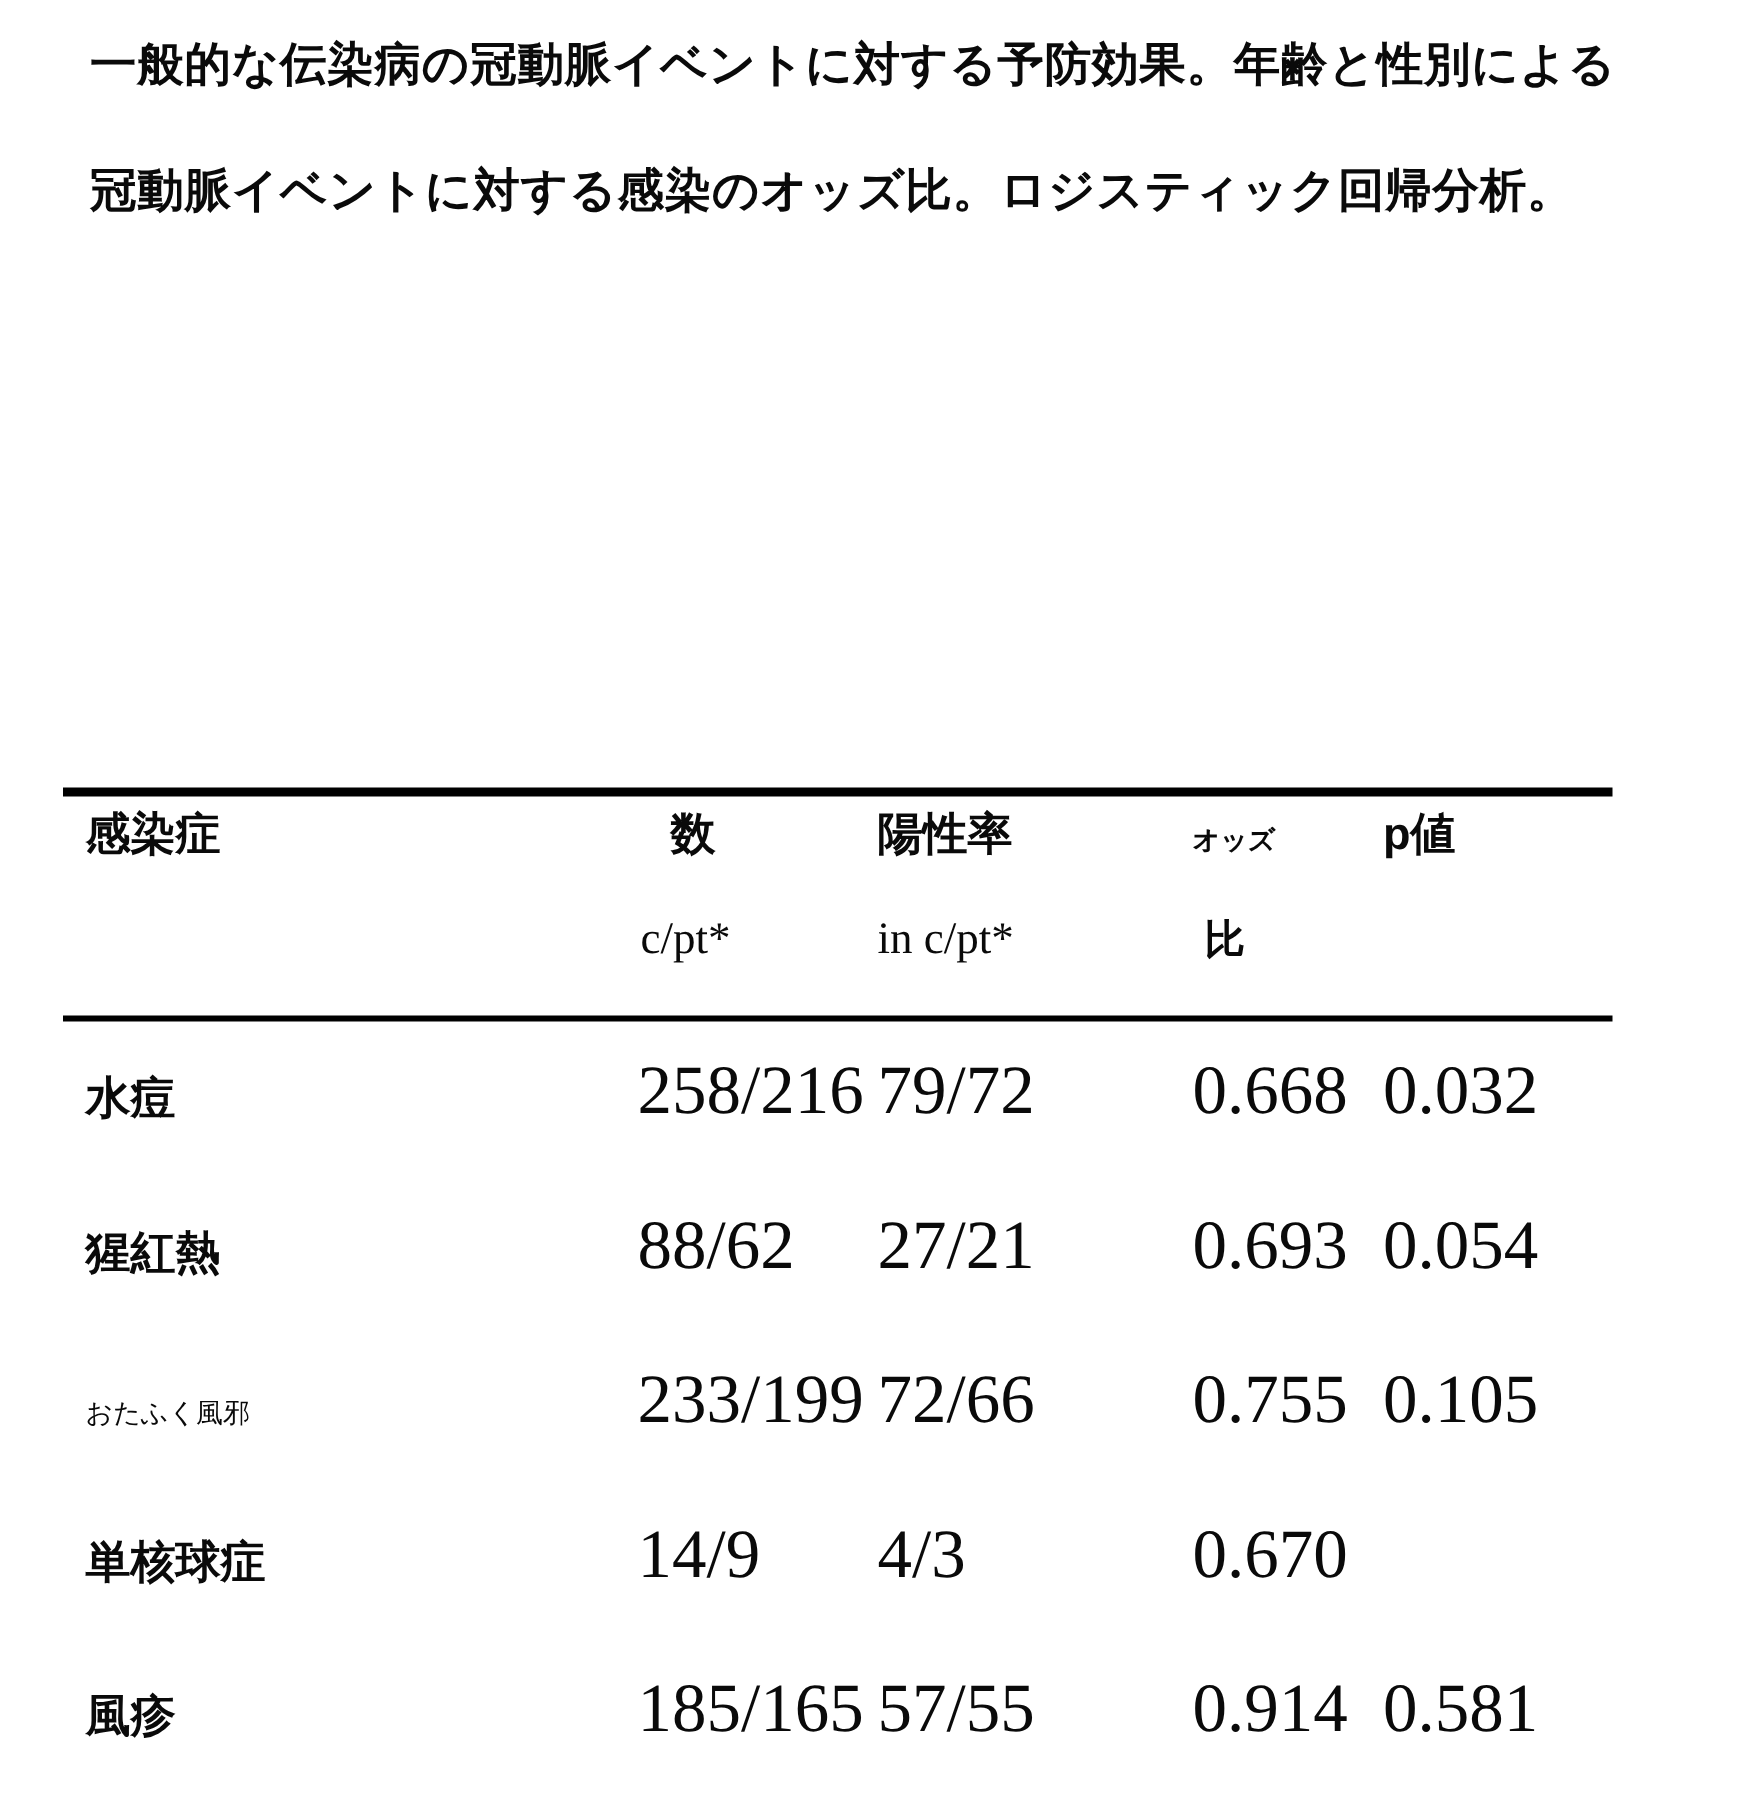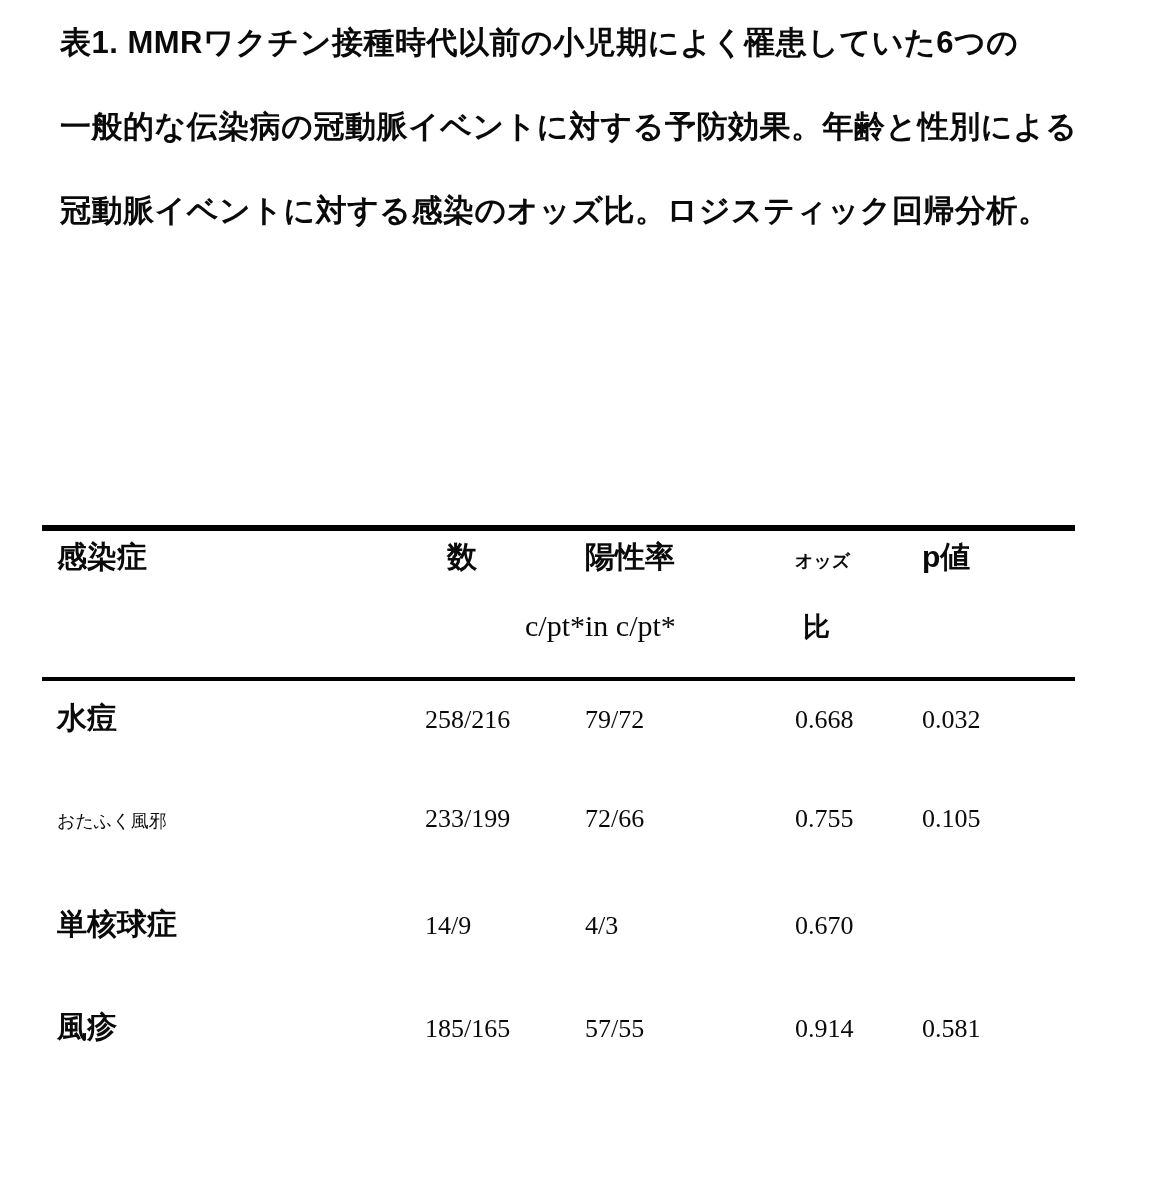--- a/index.html
+++ b/index.html
@@ -61,26 +61,26 @@
     white-space: nowrap;
     line-height: 1.15;
   }
   .jp {
     font-family: "Liberation Sans", sans-serif;
     font-size: 30px;
     font-weight: 600;
   }
   .serif {
     font-family: "Liberation Serif", serif;
-    font-size: 26px;
+    font-size: 46px;
     font-weight: 400;
   }
   .c-label { padding-left: 15px; }
   .h-count { padding-left: 22px; }
-  .h-count2 { padding-left: 2px; text-align: right; }
+  .h-count2 { padding-left: 2px; }
   .h-odds { font-size: 18px; }
   .h-ratio { padding-left: 8px; font-size: 27px; }
   .h-sub {
     font-family: "Liberation Serif", serif;
     font-size: 30px;
     font-weight: 400;
   }
 
   .trow {
     height: 83px;
@@ -90,21 +90,20 @@
     font-size: 18px;
     font-weight: 400;
   }
 </style>
 </head>
 <body>
 
 <div id="page">
 
   <div class="title-block">
-    <span class="title-line">表1. MMRワクチン接種時代以前の小児期によく罹患していた6つの</span>
     <span class="title-line">一般的な伝染病の冠動脈イベントに対する予防効果。年齢と性別による</span>
     <span class="title-line">冠動脈イベントに対する感染のオッズ比。ロジスティック回帰分析。</span>
   </div>
 
   <div class="table-wrap">
     <div class="rule rule-top"></div>
 
     <div class="thead">
       <div class="hrow hrow1">
         <div class="cell jp c-label">感染症</div>
@@ -126,20 +125,27 @@
 
     <div id="tbody">
         <div class="trow">
           <div class="cell jp c-label">水痘</div>
           <div class="cell serif">258/216</div>
           <div class="cell serif">79/72</div>
           <div class="cell serif">0.668</div>
           <div class="cell serif">0.032</div>
         </div>
         <div class="trow">
+          <div class="cell jp c-label">猩紅熱</div>
+          <div class="cell serif">88/62</div>
+          <div class="cell serif">27/21</div>
+          <div class="cell serif">0.693</div>
+          <div class="cell serif">0.054</div>
+        </div>
+        <div class="trow">
           <div class="cell jp c-label small">おたふく風邪</div>
           <div class="cell serif">233/199</div>
           <div class="cell serif">72/66</div>
           <div class="cell serif">0.755</div>
           <div class="cell serif">0.105</div>
         </div>
         <div class="trow">
           <div class="cell jp c-label">単核球症</div>
           <div class="cell serif">14/9</div>
           <div class="cell serif">4/3</div>

